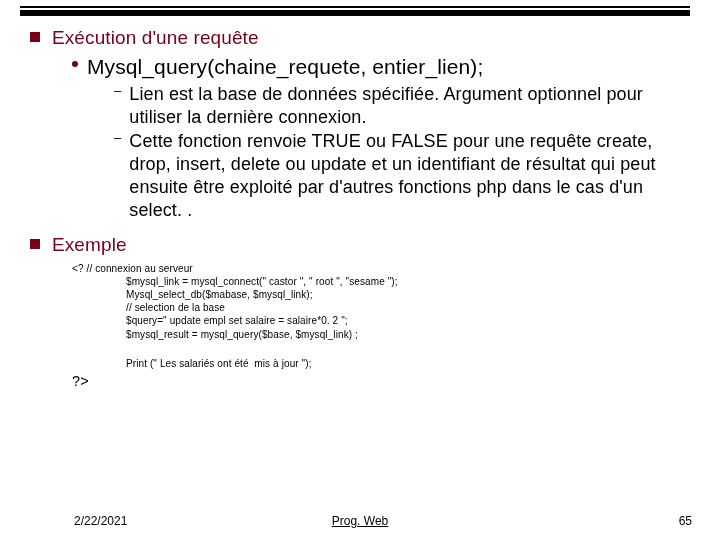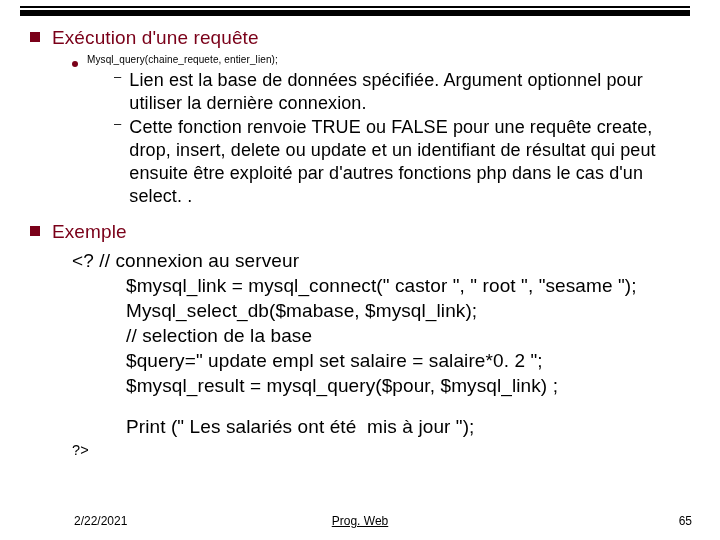--- a/index.html
+++ b/index.html
@@ -62,41 +62,41 @@
     margin-bottom: 2px;
   }
   .l2 .dot {
     width: 6px;
     height: 6px;
     border-radius: 50%;
     background: #7a0019;
     margin-top: 7px;
     flex: 0 0 auto;
   }
-  .l2 .txt { font-size: 10px; }
+  .l2 .txt { font-size: 21px; }
 
   .l3 {
     margin-left: 84px;
     padding-right: 10px;
     display: flex;
     gap: 8px;
     margin-bottom: 1px;
   }
   .l3 .dash {
     flex: 0 0 auto;
     font-size: 13px;
     margin-top: 0px;
   }
   .l3 .txt { font-size: 18px; }
 
   .section-gap { height: 10px; }
 
   .code-block {
     margin-left: 42px;
-    font-size: 19px;
+    font-size: 10px;
     line-height: 1.32;
   }
   .code-indent { margin-left: 54px; }
   .code-line { white-space: pre-wrap; }
 
   .closer {
     margin-left: 42px;
     font-size: 14.5px;
     margin-top: 2px;
   }
@@ -152,21 +152,21 @@
       <div>
         <span>&lt;?</span>
         <span> </span>
         <span class="code-line">// connexion au serveur</span>
       </div>
       <div class="code-indent">
         <div class="code-line">$mysql_link = mysql_connect(" castor ", " root ", "sesame ");</div>
         <div class="code-line">Mysql_select_db($mabase, $mysql_link);</div>
         <div class="code-line">// selection de la base</div>
         <div class="code-line">$query=" update empl set salaire = salaire*0. 2 ";</div>
-        <div class="code-line">$mysql_result = mysql_query($pour, $mysql_link) ;</div>
+        <div class="code-line">$mysql_result = mysql_query($base, $mysql_link) ;</div>
       </div>
       <div style="height:16px"></div>
       <div class="code-indent">
         <div class="code-line">Print (" Les salariés ont été  mis à jour ");</div>
       </div>
     </div>
     <div class="closer">?&gt;</div>
 
   </div>
 

